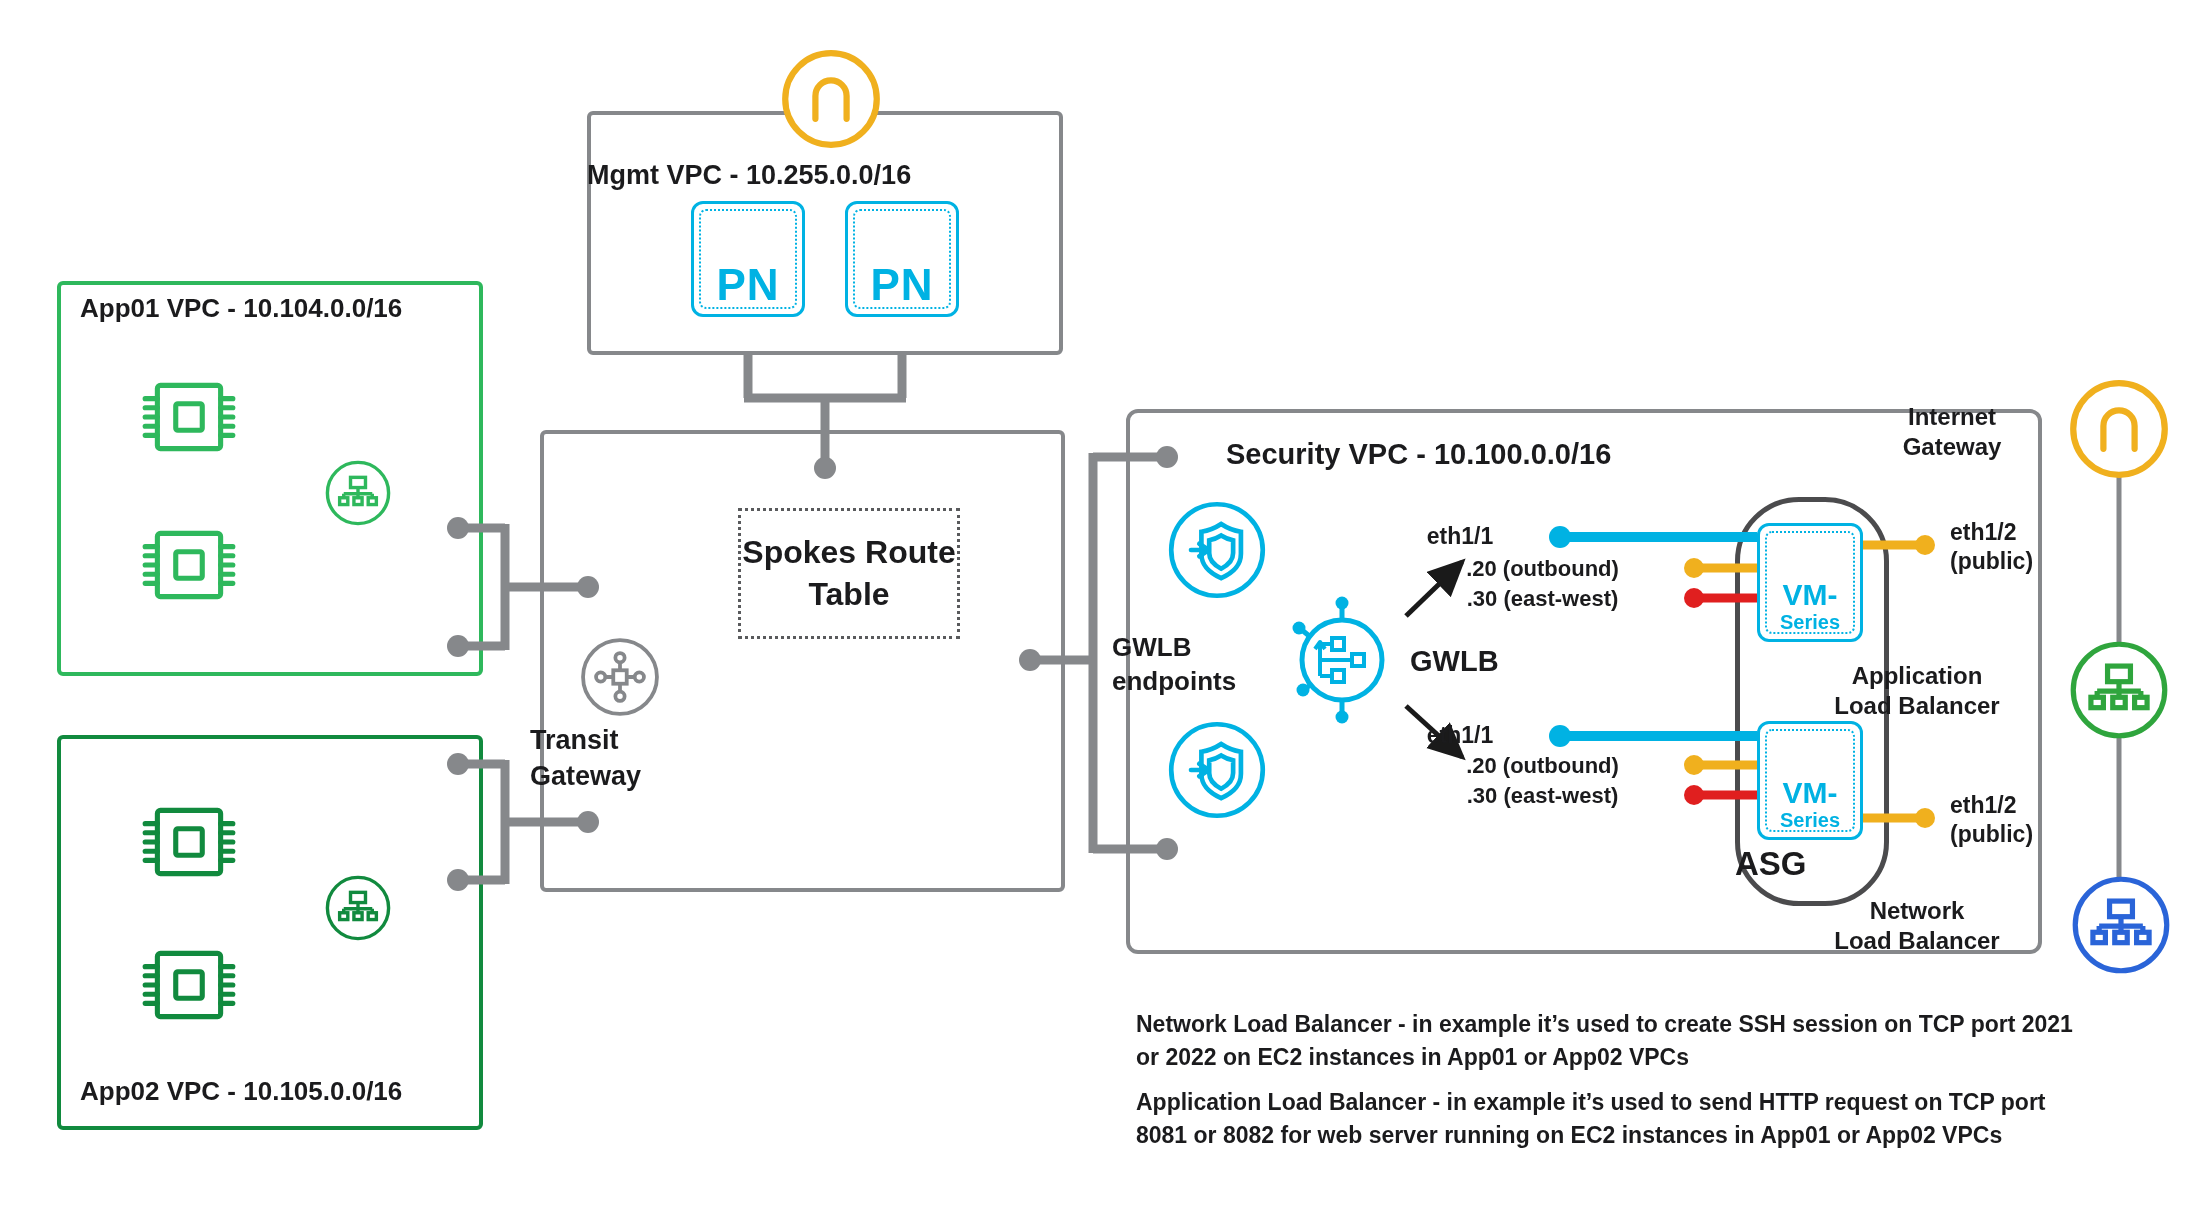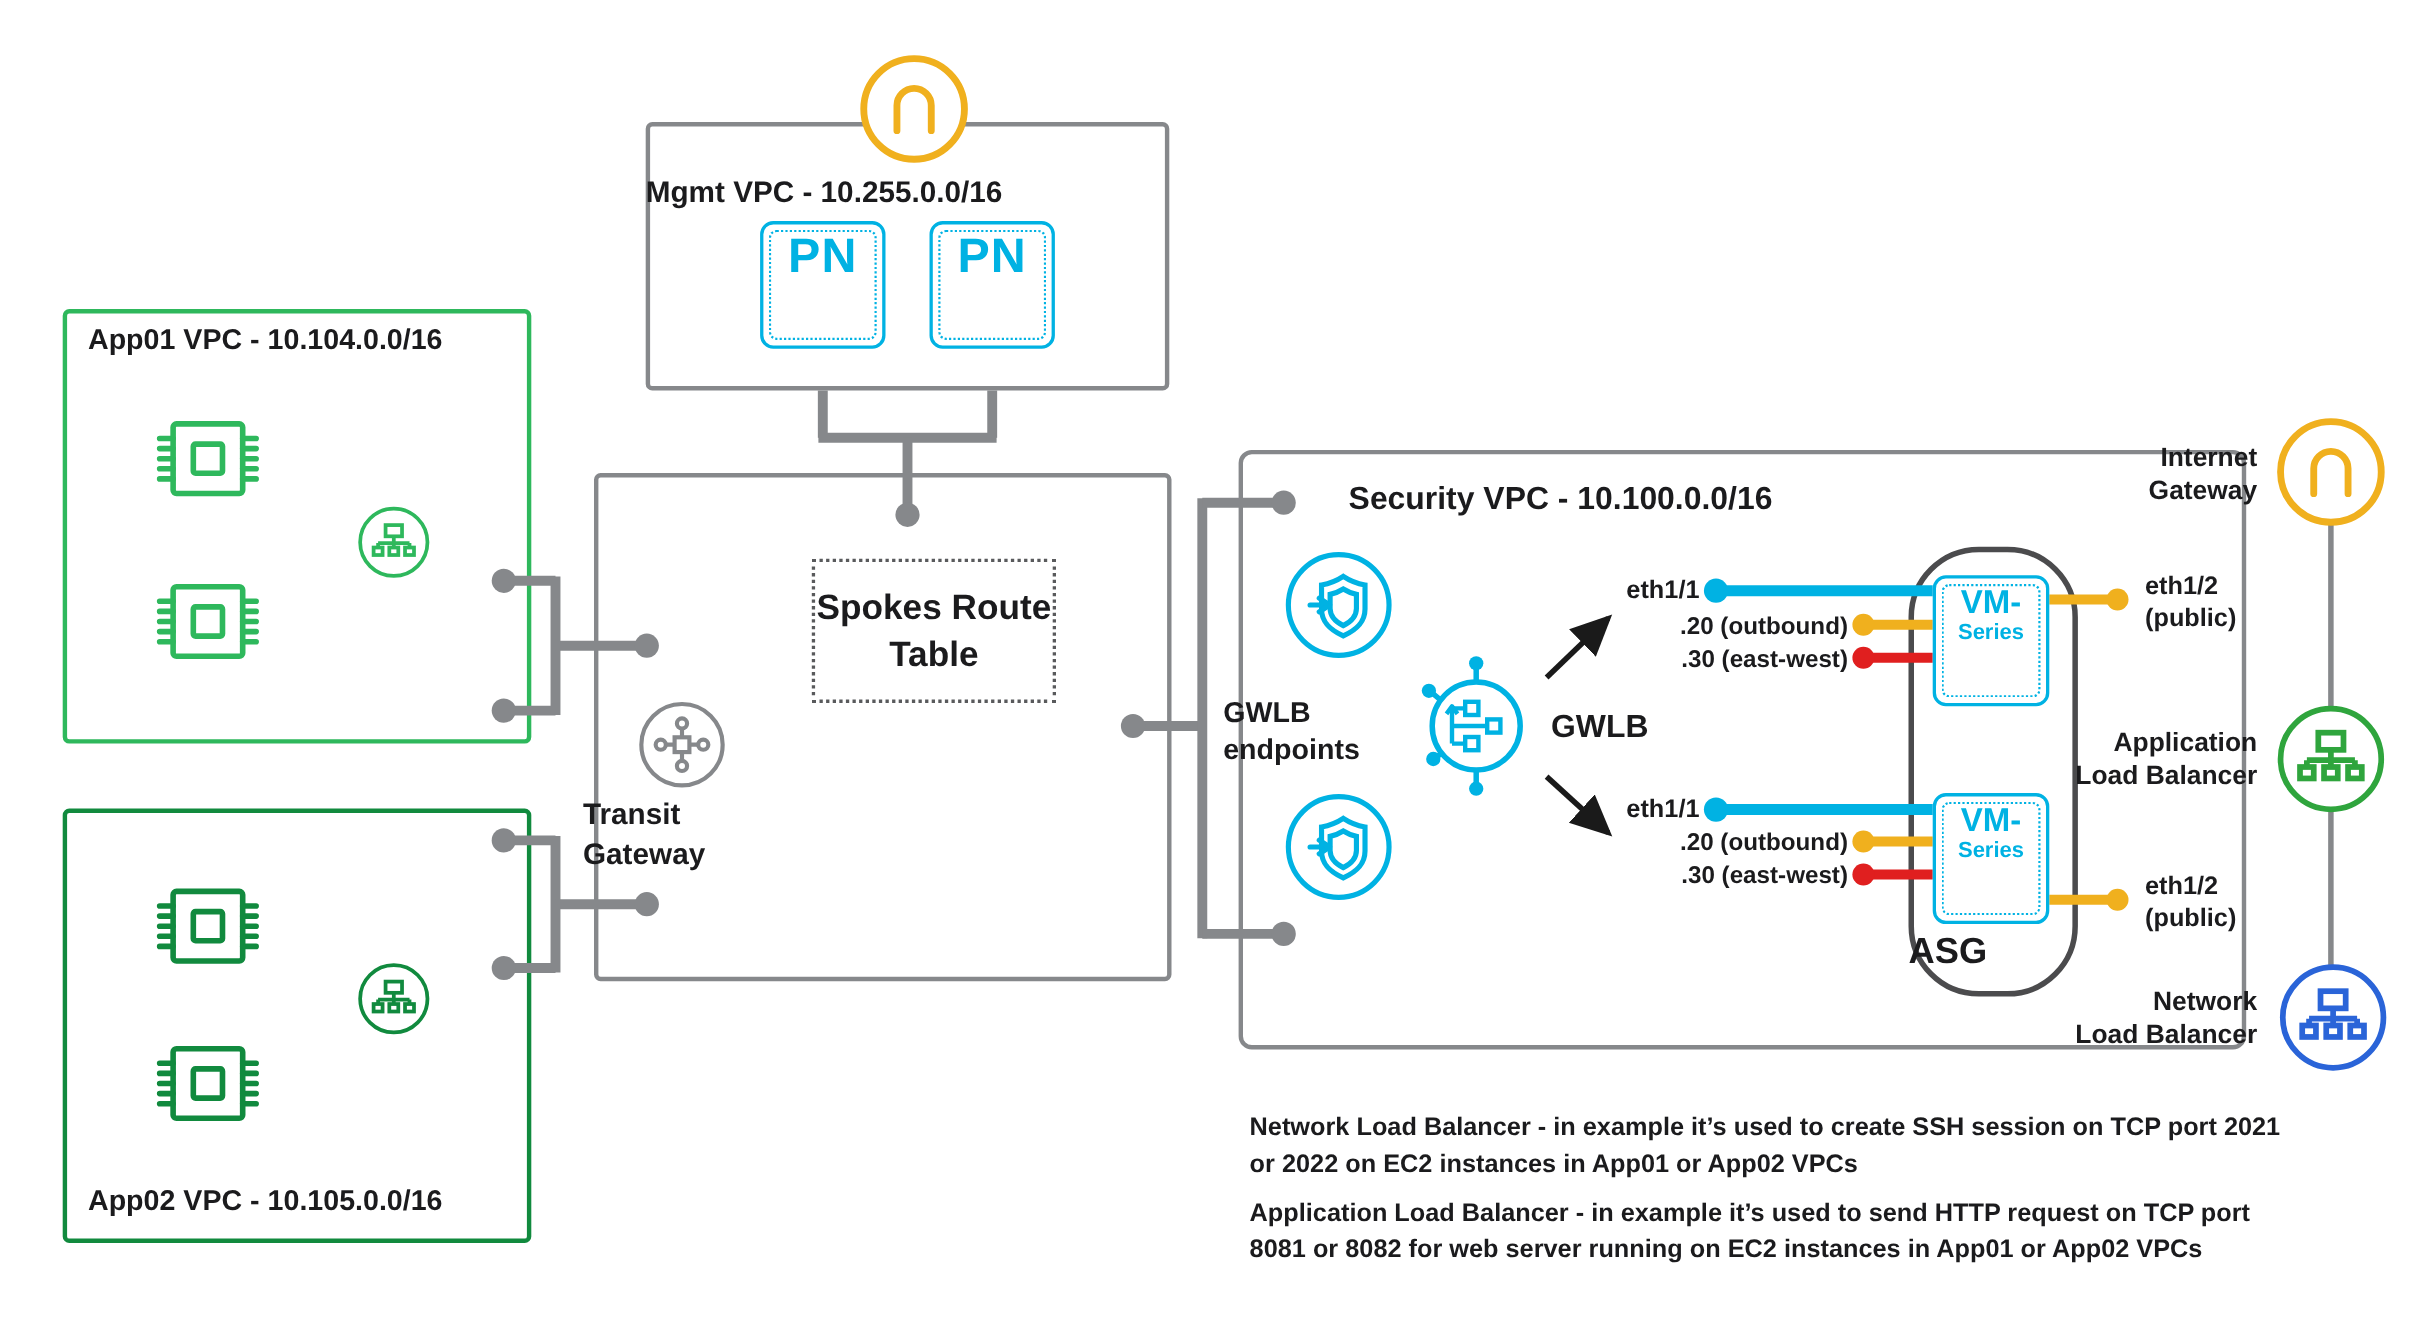--- a/index.html
+++ b/index.html
@@ -17,26 +17,26 @@
   *{margin:0;padding:0;box-sizing:border-box}
   html,body{background:#fff}
   body{font-family:"Liberation Sans",sans-serif;font-weight:700;color:var(--ink)}
   .stage{position:relative;width:2207px;height:1209px;background:#fff;overflow:hidden}
   .box{position:absolute;z-index:1;background:transparent}
   svg.layer{position:absolute;left:0;top:0;z-index:2}
   .lbl{position:absolute;z-index:3;white-space:pre-line;line-height:1.18;color:var(--ink)}
   .icon{position:absolute;z-index:3;line-height:0}
   .dotted-box{position:absolute;z-index:3;border:3px dotted #595a5c;display:flex;align-items:center;justify-content:center;text-align:center;line-height:1.3;white-space:pre-line}
   .pn,.vm{position:absolute;z-index:3;border:3px solid var(--cyan);border-radius:12px;background:#fff}
-  .pn-inner,.vm-inner{position:absolute;inset:5px;border:2px dotted var(--cyan);border-radius:7px;display:flex;flex-direction:column;align-items:center;justify-content:flex-start;color:var(--cyan);line-height:1.0}
+  .pn-inner,.vm-inner{position:absolute;inset:5px;border:2px dotted var(--cyan);border-radius:7px;display:flex;flex-direction:column;align-items:center;justify-content:flex-end;color:var(--cyan);line-height:1.0}
   .pn-inner span{font-size:44px;letter-spacing:1px}
   .vm-l1{font-size:30px}
   .vm-l2{font-size:20px;margin-top:2px}
   .center{text-align:left}
-  .right{text-align:right}
+  .right{text-align:center}
 </style>
 </head>
 <body>
 
 <div class="stage">
 
   <div class="box" style="left:57px;top:281px;width:426px;height:395px;border:4px solid var(--green1);border-radius:6px"></div>
   <div class="box" style="left:57px;top:735px;width:426px;height:395px;border:4px solid var(--green2);border-radius:6px"></div>
   <div class="box" style="left:587px;top:111px;width:476px;height:244px;border:4px solid var(--gray);border-radius:6px"></div>
   <div class="box" style="left:540px;top:430px;width:525px;height:462px;border:4px solid var(--gray);border-radius:6px"></div>

